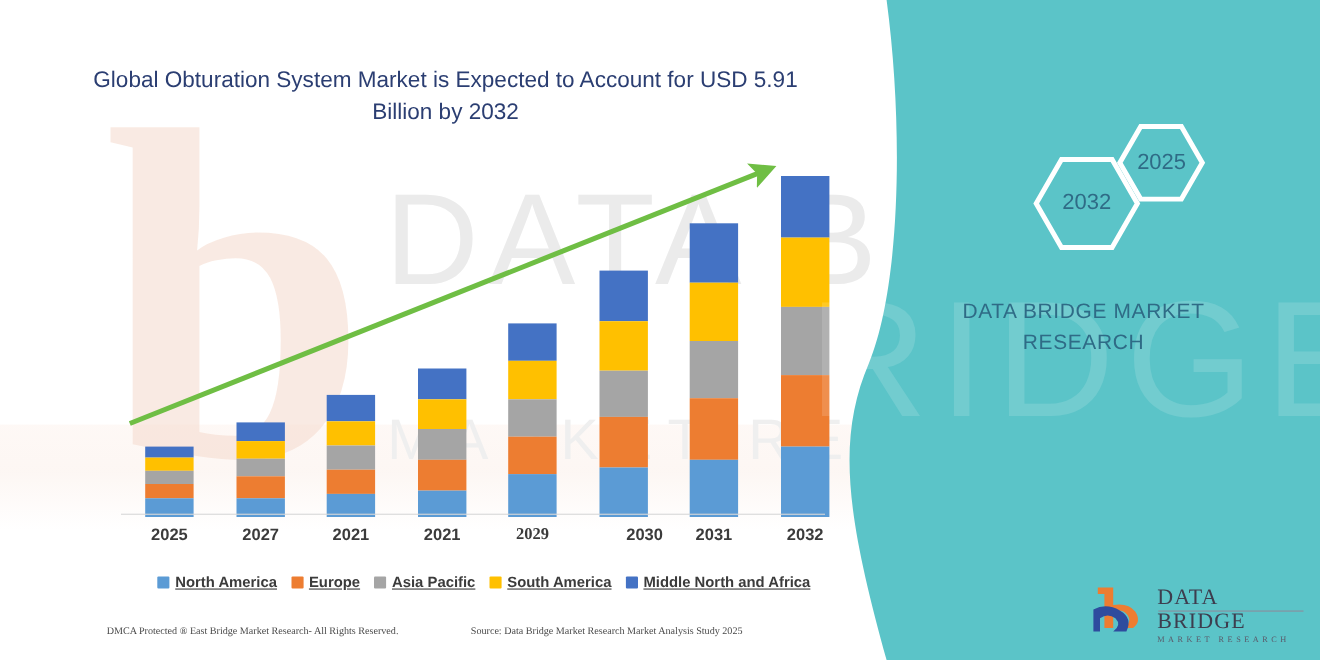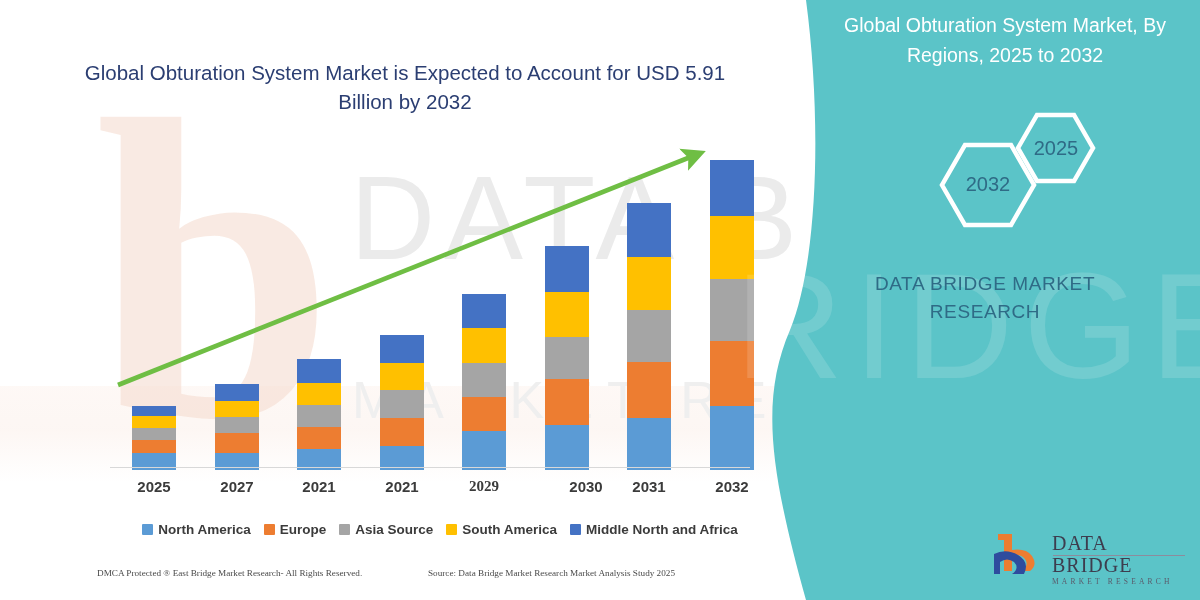--- a/index.html
+++ b/index.html
@@ -59,21 +59,21 @@
     font-size:15px;font-weight:700;color:#3b3b3b;
   }
 
   
   .legend{
     position:absolute;left:110px;top:518px;width:660px;height:22px;
     display:flex;align-items:center;justify-content:center;gap:13px;
   }
   .lg-item{display:flex;align-items:center;gap:5px;white-space:nowrap;}
   .lg-swatch{width:11px;height:11px;display:inline-block;border-radius:1px;}
-  .lg-text{font-size:13.5px;font-weight:700;color:#3b3b3b;}
+  .lg-text{font-size:13.5px;font-weight:700;color:#3b3b3b;text-decoration:underline;}
 
   
   .footer{position:absolute;left:0;top:568px;width:800px;height:22px;}
   .foot-l{position:absolute;left:97px;top:0;font-size:9.2px;color:#4a4a4a;
     font-family:"Liberation Serif",serif;}
   .foot-r{position:absolute;left:428px;top:0;font-size:9.2px;color:#4a4a4a;
     font-family:"Liberation Serif",serif;text-align:right;}
 
   
   .right-pane{position:absolute;left:760px;top:0;width:440px;height:600px;}
@@ -206,21 +206,21 @@
         <div class="lg-item">
           <span class="lg-swatch" style="background: rgb(91, 155, 213);"></span>
           <span class="lg-text">North America</span>
         </div>
         <div class="lg-item">
           <span class="lg-swatch" style="background: rgb(237, 125, 49);"></span>
           <span class="lg-text">Europe</span>
         </div>
         <div class="lg-item">
           <span class="lg-swatch" style="background: rgb(165, 165, 165);"></span>
-          <span class="lg-text">Asia Source</span>
+          <span class="lg-text">Asia Pacific</span>
         </div>
         <div class="lg-item">
           <span class="lg-swatch" style="background: rgb(255, 192, 0);"></span>
           <span class="lg-text">South America</span>
         </div>
         <div class="lg-item">
           <span class="lg-swatch" style="background: rgb(68, 114, 196);"></span>
           <span class="lg-text">Middle North and Africa</span>
         </div>
       </div>
@@ -233,21 +233,20 @@
 
   <div class="right-pane">
     <svg class="right-svg" width="440" height="600" viewBox="0 0 440 600">
       <path d="M 46 0 L 440 0 L 440 600 L 46 600
                C 10 470, 0 400, 30 330
                C 58 262, 62 120, 46 0 Z" fill="#5BC4C8"></path>
     </svg>
 
     <div class="right-content">
       <div class="r-wm">RIDGE</div>
-      <div class="r-title">Global Obturation System Market, By Regions, 2025 to 2032</div>
 
       <div class="hex-wrap">
         <svg width="200" height="130" viewBox="0 0 200 130">
           <polygon points="122,5 159,5 178,38 159,71 122,71 103,38" fill="none" stroke="#ffffff" stroke-width="4.5"></polygon>
           <polygon points="50,35 96,35 119,75 96,115 50,115 27,75" fill="none" stroke="#ffffff" stroke-width="4.5"></polygon>
         </svg>
         <div class="hex-label" style="left:106px;top:27px;">2025</div>
         <div class="hex-label" style="left:38px;top:63px;">2032</div>
       </div>
 

